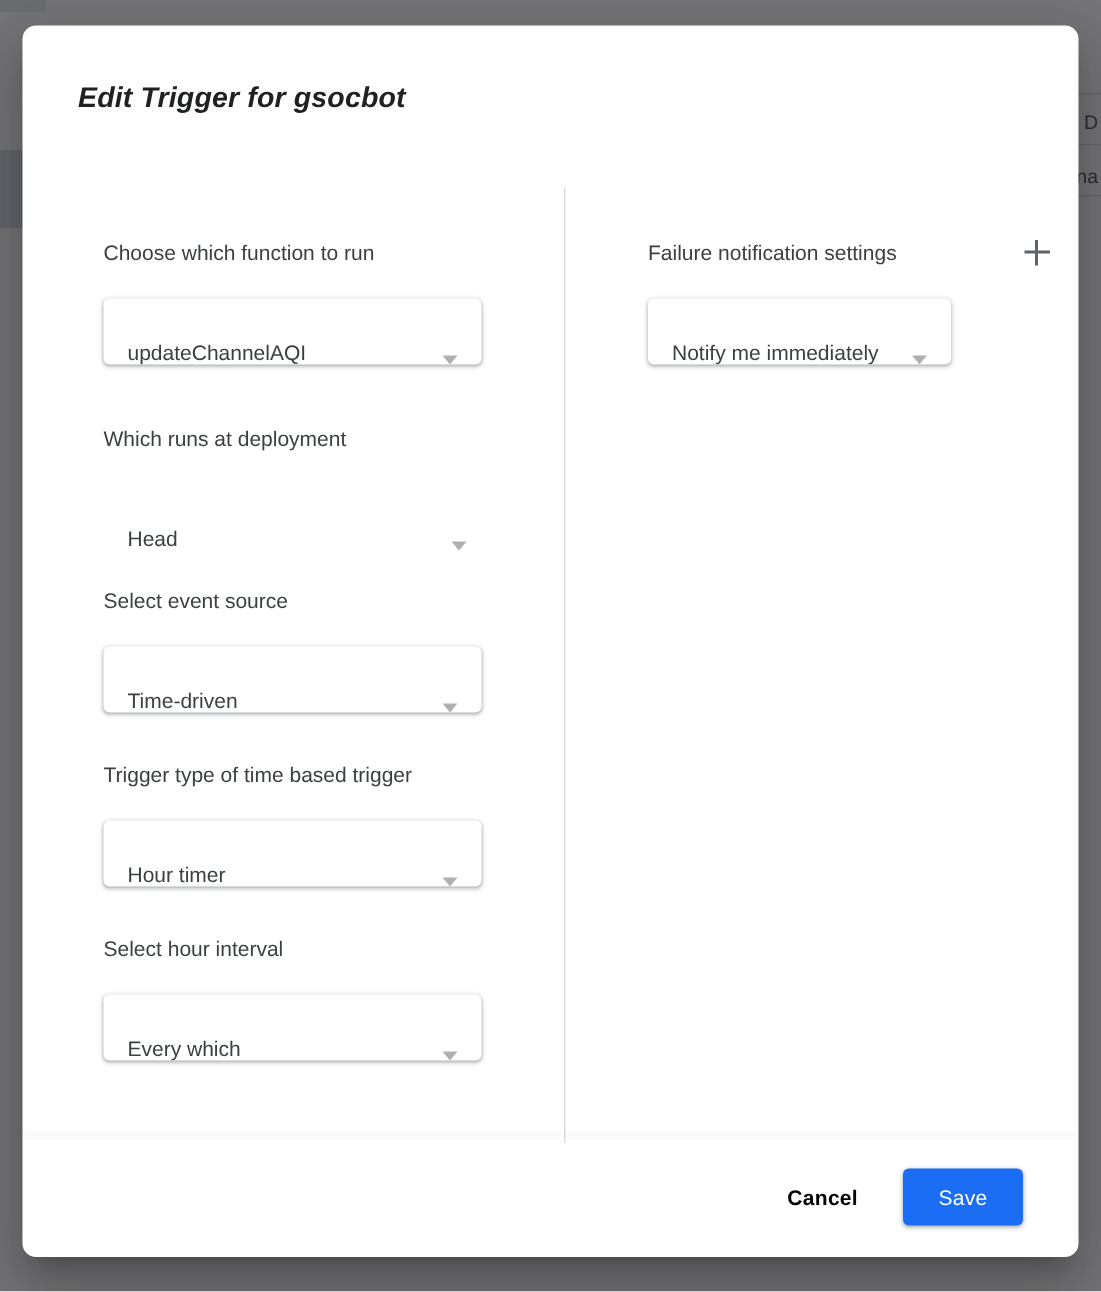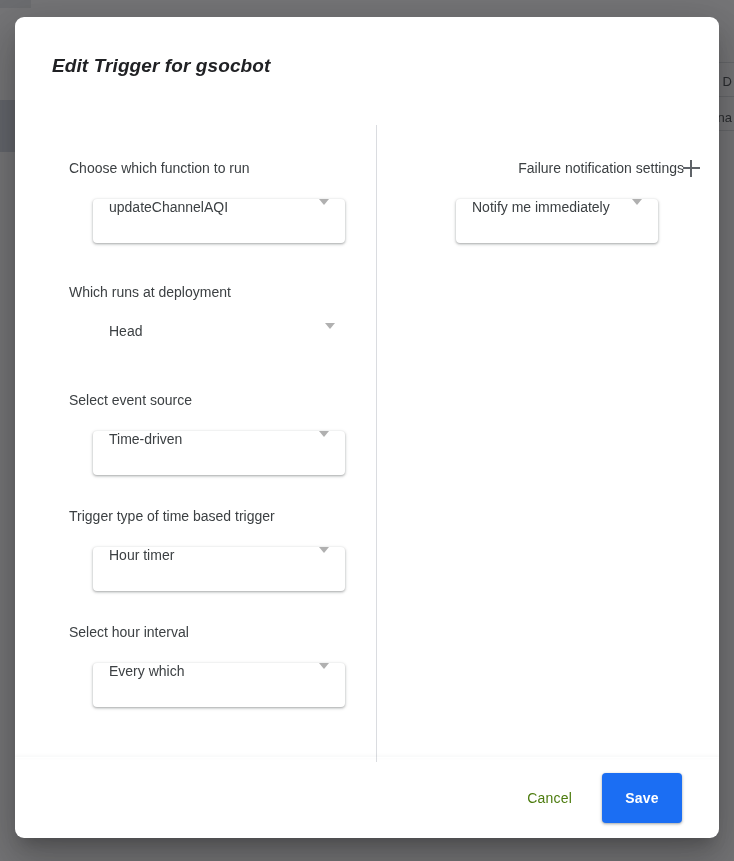--- a/index.html
+++ b/index.html
@@ -163,24 +163,23 @@
   
   .select {
     position: relative;
     margin-top: 22px;
     height: 44px;
     background: #ffffff;
     border-radius: 4px;
     box-shadow: 0 1px 2px 0 rgba(60,64,67,.30),
                 0 1px 3px 1px rgba(60,64,67,.15);
     display: flex;
-    align-items: flex-start;
+    align-items: flex-end;
     box-sizing: border-box;
     cursor: pointer;
-    margin-left: 24px;
   }
   .select.w-full { width: 252px; }
   .select.w-auto { width: 202px; }
 
   
   .select.flat {
     box-shadow: none;
     background: transparent;
   }
 
@@ -203,21 +202,20 @@
     border-top: 6px solid #b0b0b0;
     flex: none;
   }
   .select.flat .caret { margin-right: 10px; }
 
   
   .right-header {
     display: flex;
     align-items: center;
     width: 252px;
-    justify-content: flex-end;
   }
   .add-btn {
     position: absolute;
     left: 241px;
     top: -9px;
     width: 36px;
     height: 36px;
     display: flex;
     align-items: center;
     justify-content: center;
@@ -249,39 +247,39 @@
     width: 704px;
     height: 80px;
     display: flex;
     align-items: center;
     justify-content: flex-end;
     padding-right: 37px;
     box-sizing: border-box;
   }
   .btn-text {
     font-size: 14px;
-    font-weight: normal;
-    color: #4d7c0f;
+    font-weight: bold;
+    color: #000000;
     background: none;
     border: none;
     padding: 10px 12px;
     margin-right: 18px;
     cursor: pointer;
     font-family: "Liberation Sans", sans-serif;
     letter-spacing: .2px;
   }
   .btn-filled {
     font-size: 14px;
-    font-weight: bold;
+    font-weight: normal;
     color: #ffffff;
     background: #1b6ef3;
     border: none;
     border-radius: 4px;
     width: 80px;
-    height: 50px;
+    height: 38px;
     cursor: pointer;
     font-family: "Liberation Sans", sans-serif;
     letter-spacing: .2px;
     box-shadow: 0 1px 2px 0 rgba(60,64,67,.30),
                 0 1px 3px 1px rgba(60,64,67,.15);
   }
 </style>
 </head>
 <body>
 

